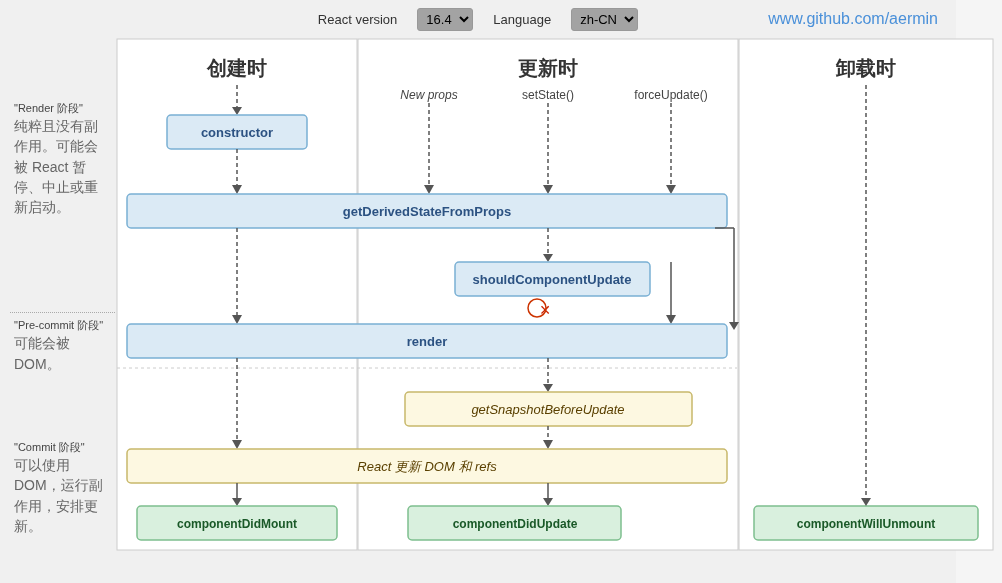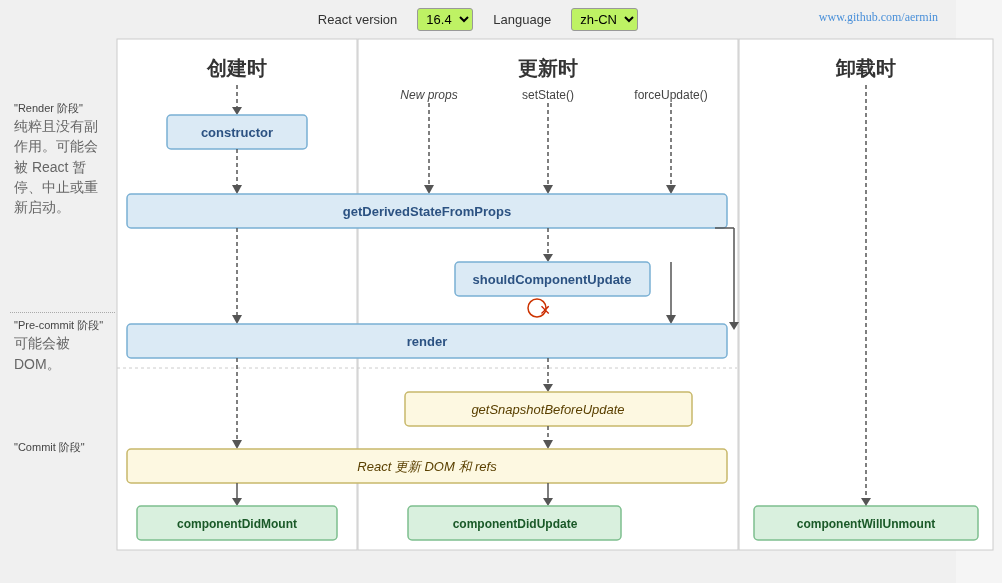--- a/index.html
+++ b/index.html
@@ -13,23 +13,22 @@
     .page-wrapper {
       background: #f0f0f0;
       width: 956px;
       min-height: 583px;
       position: relative;
     }
     .watermark {
       position: absolute;
       top: 10px;
       right: 18px;
-      font-size: 12px;
+      font-size: 16px;
       color: #4a90d9;
-      font-family: Liberation Serif, serif;
     }
 
     
     .svg-diagram {
       display: block;
     }
 
     
     .controls {
       display: flex;
@@ -38,21 +37,21 @@
       gap: 20px;
       padding: 8px 0 6px 0;
       font-size: 13px;
       color: #333;
     }
     .controls select {
       font-size: 13px;
       border: 1px solid #999;
       border-radius: 3px;
       padding: 2px 4px;
-      background: #bef264;
+      background: #a3a3a3;
     }
 
     .main-content {
       display: flex;
       flex-direction: row;
       align-items: flex-start;
       padding: 0 10px;
       gap: 0;
     }
     .left-annotations {
@@ -110,20 +109,21 @@
       </div>
       <div style="height: 90px;"></div>
       <div class="dotted-divider"></div>
       <div class="annot-block">
         <div class="annot-title">"Pre-commit 阶段"</div>
         <div class="annot-desc">可能会被 DOM。</div>
       </div>
       <div style="height: 62px;"></div>
       <div class="annot-block">
         <div class="annot-title">"Commit 阶段"</div>
+        <div class="annot-desc">可以使用DOM，运行副作用，安排更新。</div>
       </div>
     </div>
 
     <div style="flex:1;">
       <svg class="svg-diagram" width="880" height="515" viewBox="0 0 880 515">
 
         <rect x="2" y="2" width="240" height="511" fill="white" stroke="#ccc" stroke-width="1"></rect>
 
         <rect x="243" y="2" width="380" height="511" fill="white" stroke="#ccc" stroke-width="1"></rect>
 

